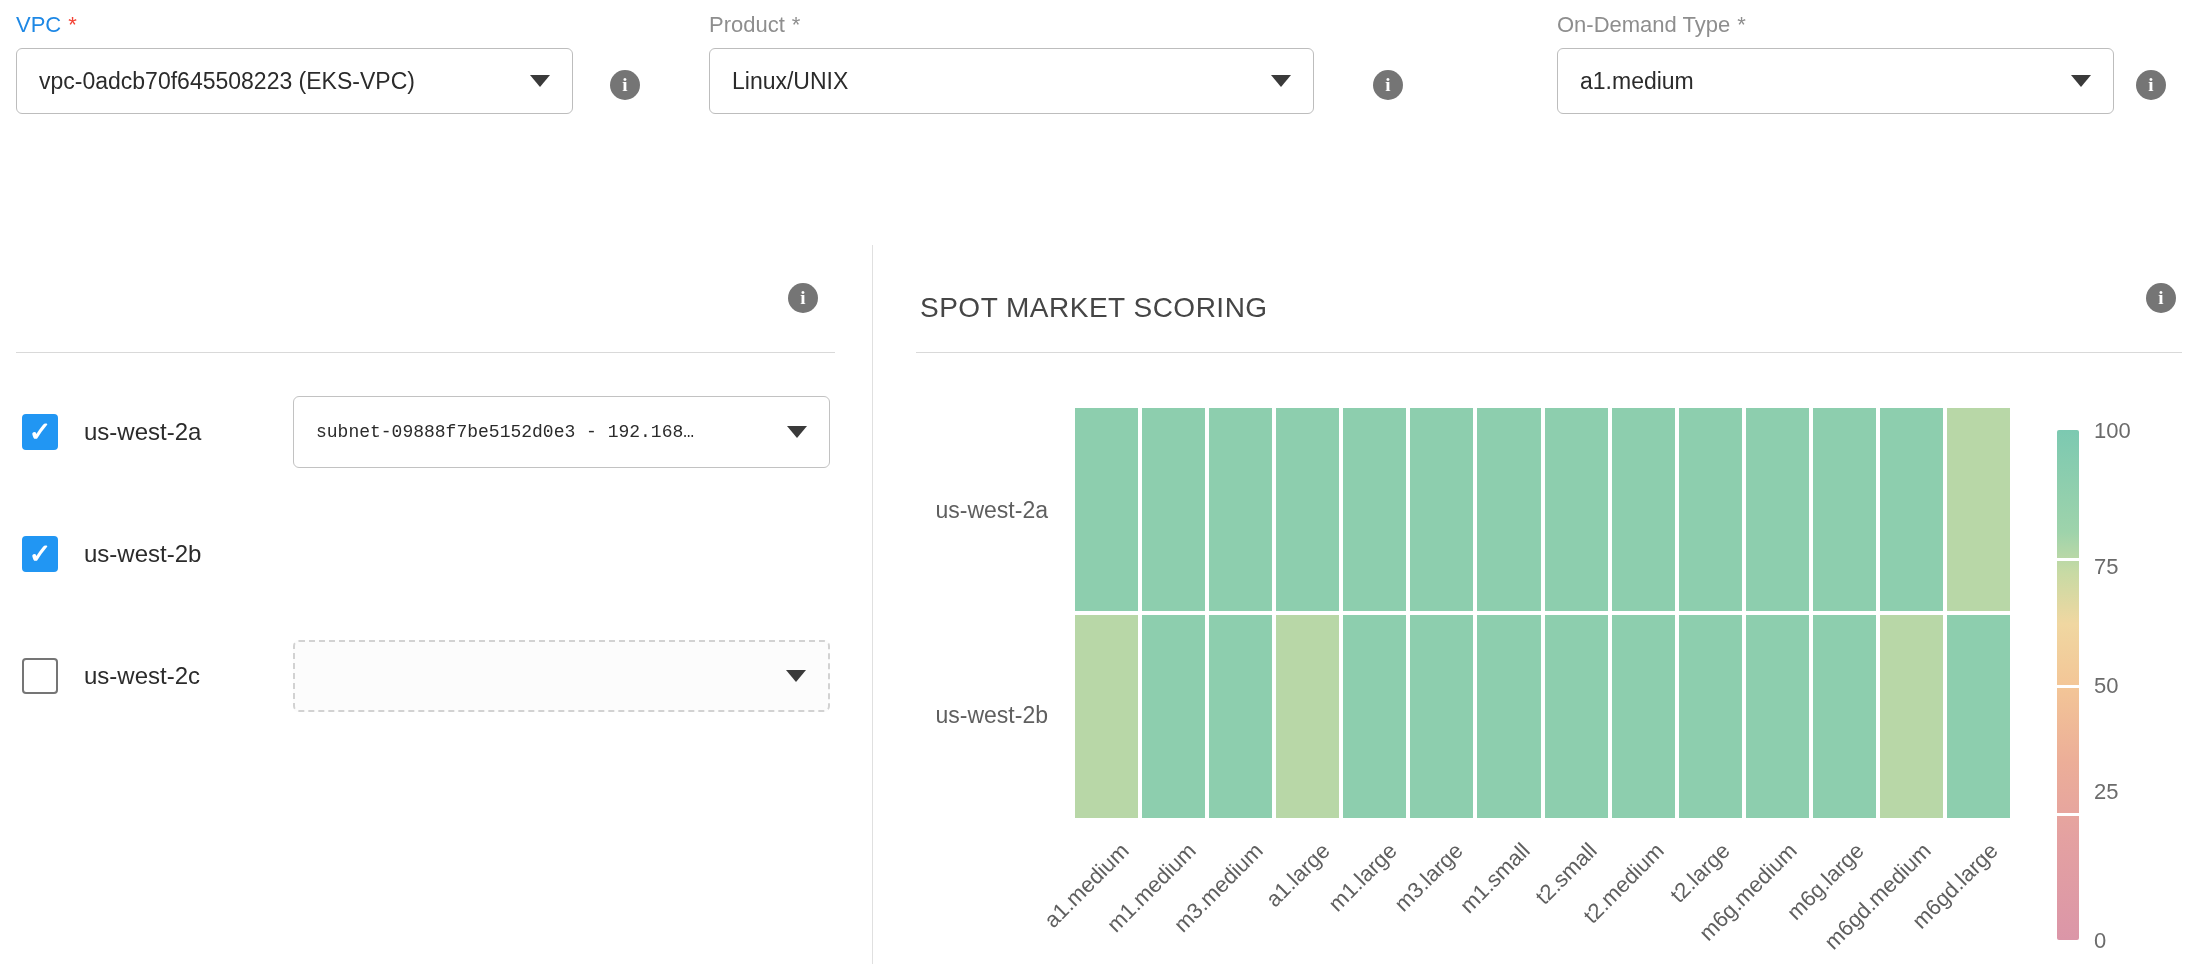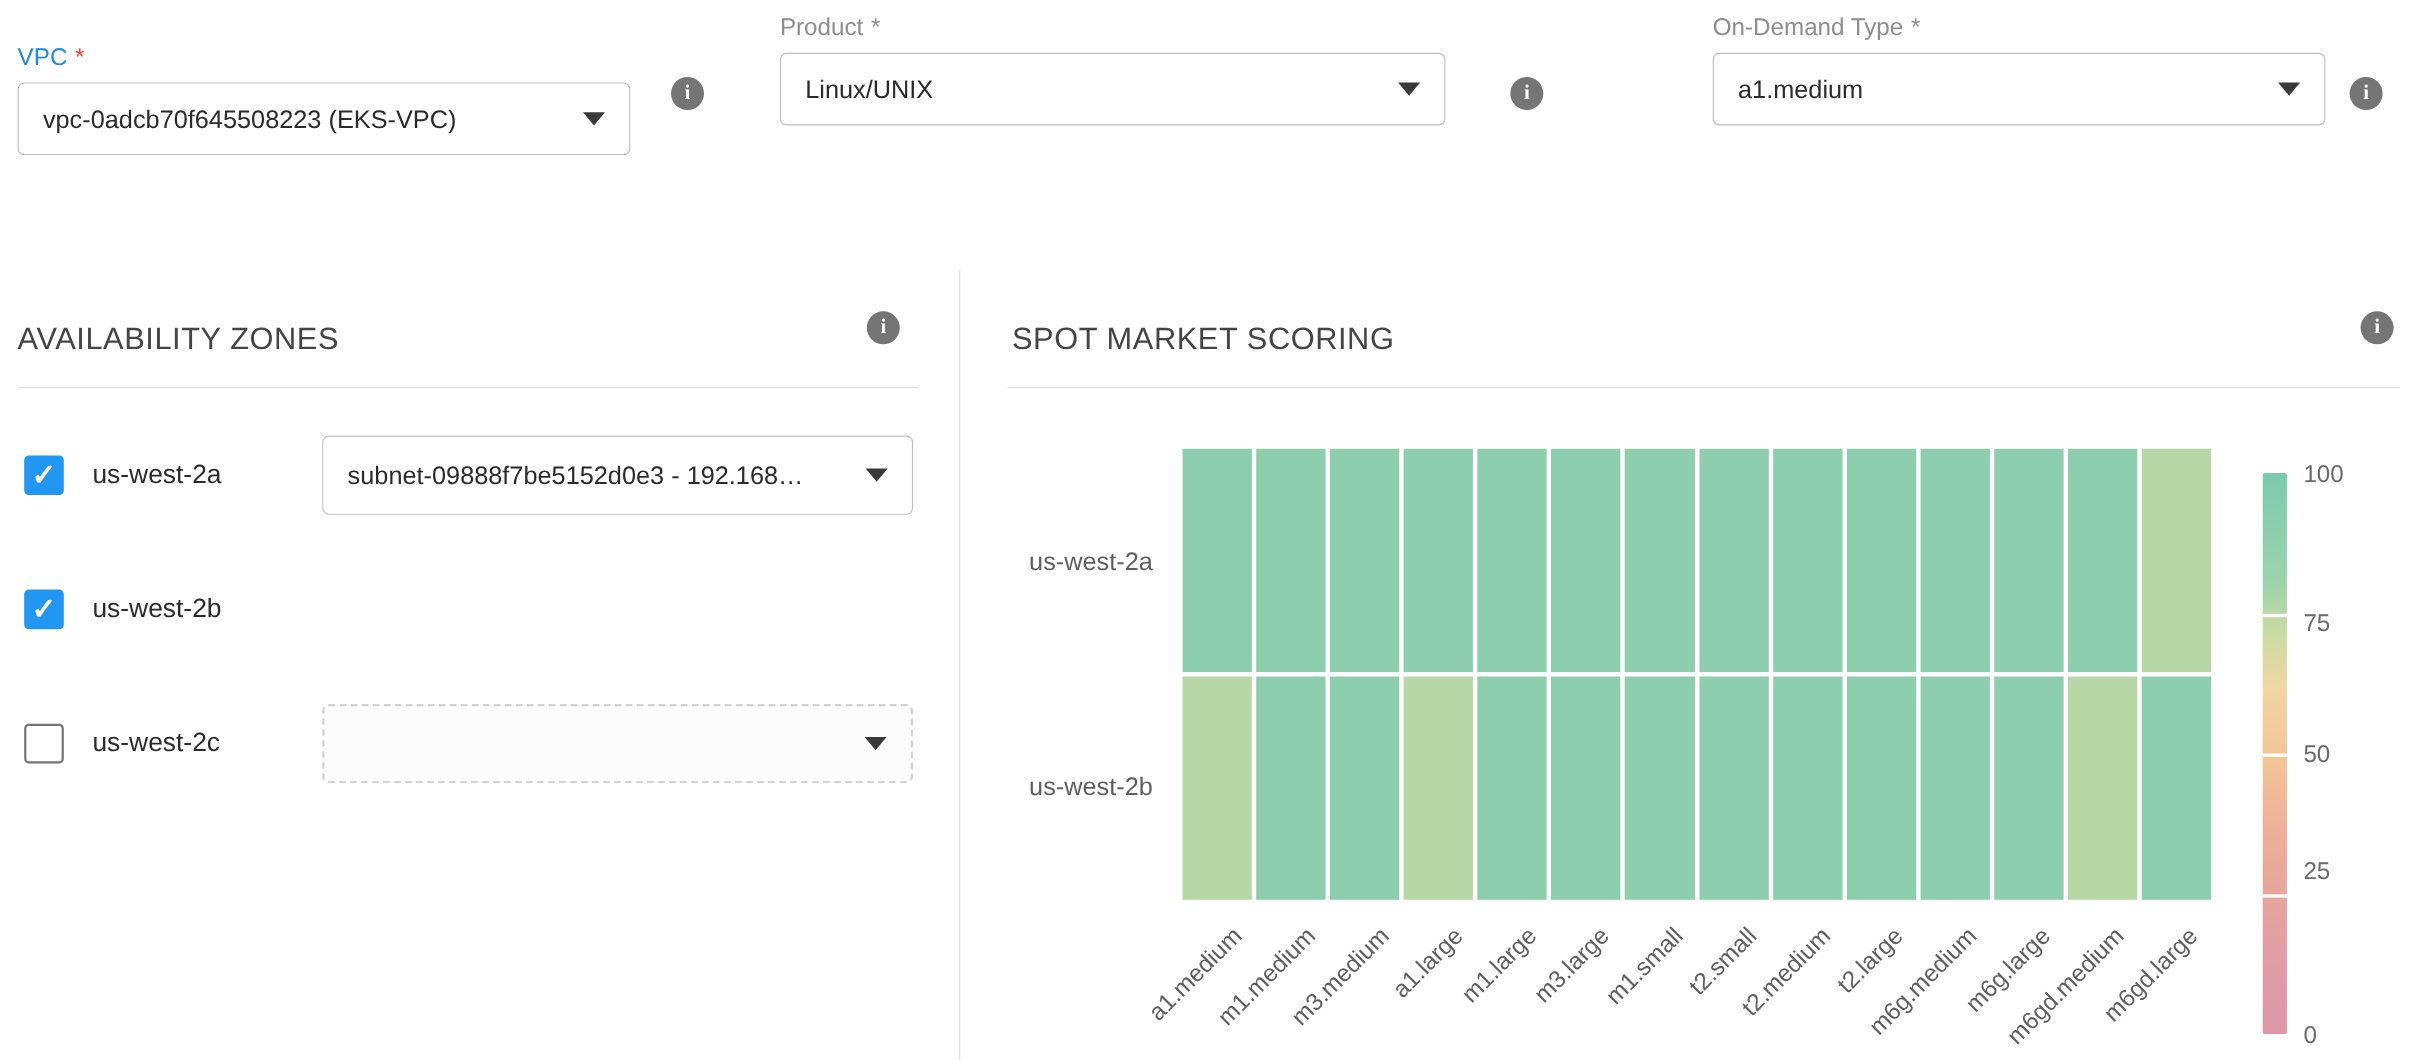--- a/index.html
+++ b/index.html
@@ -30,42 +30,42 @@
   .az-row { position:absolute; left:16px; width:814px; height:72px; display:flex; align-items:center; padding-left:6px; }
   .cb { width:36px; height:36px; border:2px solid #757575; border-radius:4px; background:#fff;
         display:flex; align-items:center; justify-content:center; cursor:pointer; flex:none; }
   .cb.checked { background:#2196f3; border-color:#2196f3; }
   .cb .check { display:none; color:#fff; font-size:27px; font-weight:bold; line-height:1; }
   .cb.checked .check { display:block; }
   .az-zone { margin-left:26px; font-size:24px; color:#2b2b2b; }
   .az-select { margin-left:auto; width:537px; height:72px; border:1px solid #c2c2c2; border-radius:6px;
                display:flex; align-items:center; padding:0 22px; background:#fff; cursor:pointer; }
   .az-select.empty { border:2px dashed #d2d2d2; background:#fcfcfc; }
-  .az-select .select-value { font-size:23px; }
+  .az-select .select-value { font-size:18px;font-family:Liberation Mono, monospace; }
 
   
   .hm-ylabels { position:absolute; left:896px; top:408px; width:152px; height:410px; display:flex; flex-direction:column; }
   .hm-ylabel { flex:1; display:flex; align-items:center; justify-content:flex-end; font-size:23px; color:#5f5f5f; }
   .hm-grid { position:absolute; left:1075px; top:408px; width:935px; height:410px; display:grid;
              grid-template-rows:1fr 1fr; gap:4px; background:#fff; }
   .hm-cell { width:100%; height:100%; }
   .hm-xlabels { position:absolute; left:1075px; top:826px; width:935px; height:136px; }
   .x-label { position:absolute; top:12px; white-space:nowrap; font-size:22px; color:#5f5f5f;
              transform:translateX(-100%) rotate(-45deg); transform-origin:100% 0; }
   .colorbar { position:absolute; left:2057px; top:430px; width:22px; height:510px; border-radius:2px; }
   .cb-gap { position:absolute; left:0; width:100%; height:3px; background:#fff; }
   .cb-ticks { position:absolute; left:2094px; top:430px; width:90px; height:510px; }
   .cb-tick { position:absolute; font-size:22px; color:#6b6b6b; }
 </style>
 </head>
 <body>
 
 <div class="page">
 
-  <div class="field" style="left:16px; top:10px; width:557px;margin-top:27px;">
+  <div class="field" style="left:16px; top:10px; width:557px;">
     <div class="field-label focused">
       <span class="lbl-text">VPC</span>
         <span class="req">*</span>
     </div>
     <div class="select-box">
       <span class="select-value">vpc-0adcb70f645508223 (EKS-VPC)</span>
       <span class="caret"></span>
     </div>
   </div>
   <div class="info-icon" style="left:610px; top:70px;">i</div>
@@ -89,21 +89,20 @@
     </div>
     <div class="select-box">
       <span class="select-value">a1.medium</span>
       <span class="caret"></span>
     </div>
   </div>
   <div class="info-icon" style="left:2136px; top:70px;">i</div>
 
   <div class="v-divider"></div>
 
-  <div class="section-title" style="left:16px; top:292px;">AVAILABILITY ZONES</div>
   <div class="info-icon" style="left:788px; top:283px;">i</div>
   <div class="h-rule" style="left:16px; top:352px; width:819px;"></div>
 
   <div class="section-title" style="left:920px; top:292px;">SPOT MARKET SCORING</div>
   <div class="info-icon" style="left:2146px; top:283px;">i</div>
   <div class="h-rule" style="left:916px; top:352px; width:1266px;"></div>
 
   <div class="az-row" style="top:396px;">
     <span class="cb checked">
         <span class="check">✓</span>

